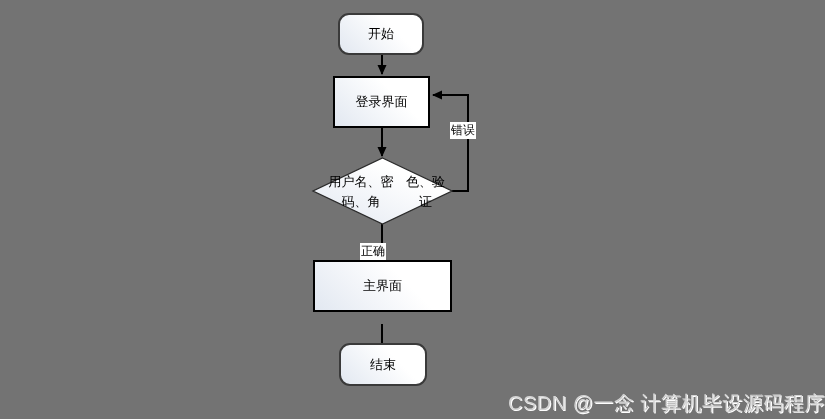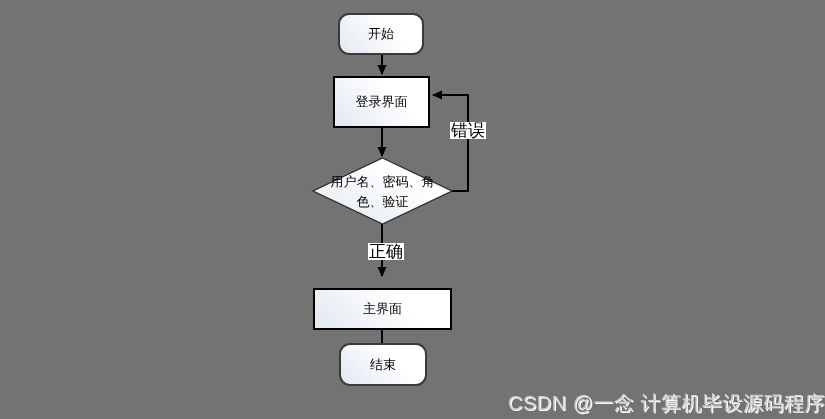--- a/index.html
+++ b/index.html
@@ -35,49 +35,49 @@
   }
   .terminator {
     border: 2px solid #3a3a3a;
     border-radius: 11px;
   }
   .process {
     border: 2px solid #000000;
   }
   #node-start  { left: 338px; top: 13px;  width: 86px;  height: 42px; }
   #node-login  { left: 333px; top: 76px;  width: 97px;  height: 52px; }
-  #node-main   { left: 313px; top: 288px; width: 139px; height: 42px; }
+  #node-main   { left: 313px; top: 260px; width: 139px; height: 52px; }
   #node-end    { left: 339px; top: 343px; width: 88px;  height: 43px; }
   #decision-text {
     position: absolute;
     left: 318px; top: 171px;
     width: 129px; height: 41px;
     display: flex;
-    flex-direction: column;
+    flex-direction: row;
     align-items: center;
     justify-content: center;
     line-height: 20px;
     font-size: 13px;
     color: #000000;
     z-index: 3;
     background: transparent;
     text-align: center;
   }
   .edge-label {
     position: absolute;
     background: #ffffff;
     color: #000000;
-    font-size: 17px;
+    font-size: 12px;
     line-height: 17px;
     padding: 0 1px;
     z-index: 3;
     text-align: center;
   }
   #label-error   { left: 450px; top: 122px; }
-  #label-correct { left: 368px; top: 243px; }
+  #label-correct { left: 360px; top: 243px; }
   #watermark {
     position: absolute;
     left: 508px; top: 390px;
     font-size: 20px;
     color: #d5d5d5;
     text-shadow: 1px 1px 0 #ffffff;
     letter-spacing: 0.5px;
     z-index: 2;
     white-space: nowrap;
   }

